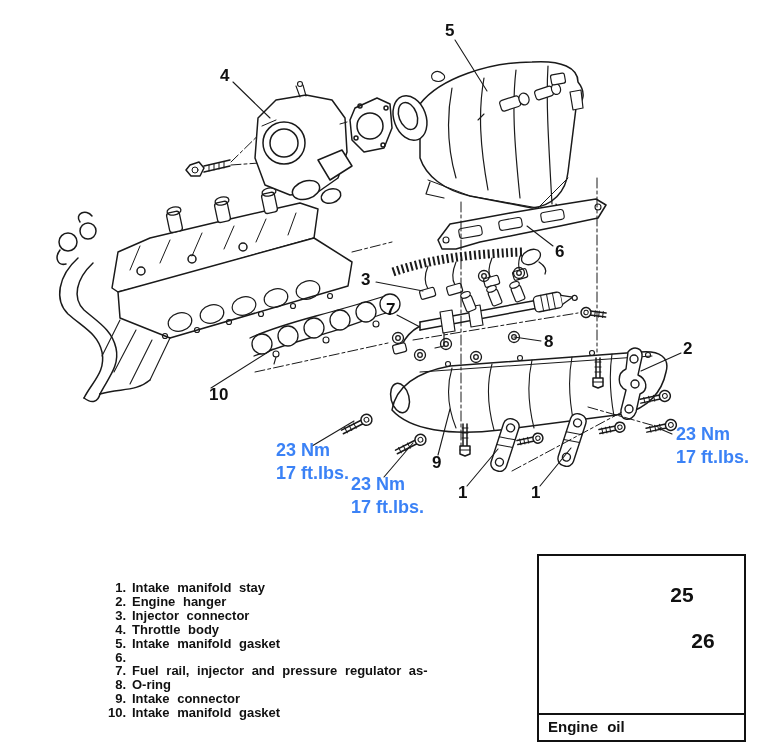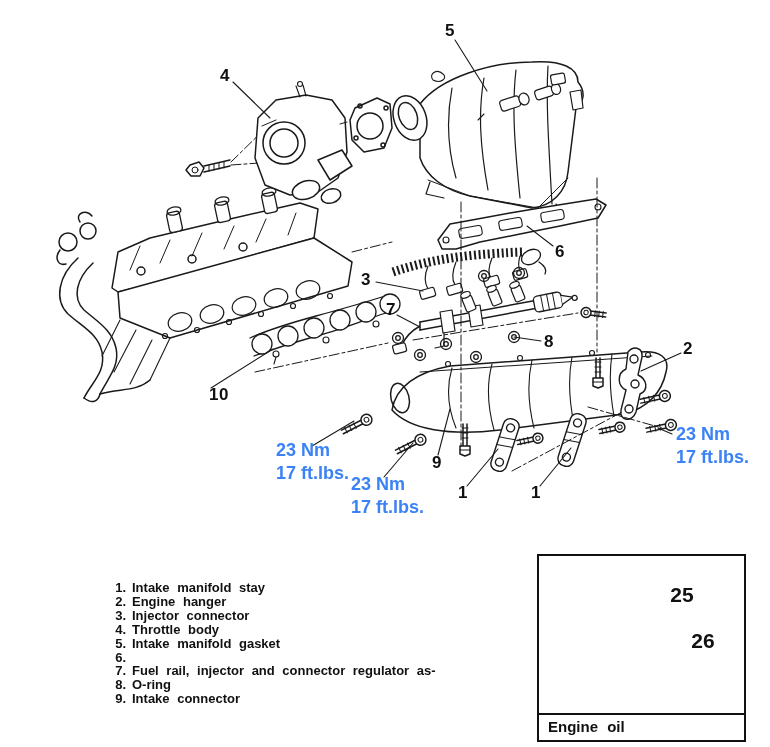--- a/index.html
+++ b/index.html
@@ -433,29 +433,33 @@
       </div>
     <div class="legend-row">
         <span class="legend-num">5.</span>
         <span class="legend-label">Intake manifold gasket</span>
       </div>
     <div class="legend-row">
         <span class="legend-num">6.</span>
       </div>
     <div class="legend-row">
         <span class="legend-num">7.</span>
-        <span class="legend-label">Fuel rail, injector and connector regulator as-</span>
+        <span class="legend-label">Fuel rail, injector and pressure regulator as-</span>
       </div>
     <div class="legend-row">
         <span class="legend-num">8.</span>
         <span class="legend-label">O-ring</span>
       </div>
     <div class="legend-row">
         <span class="legend-num">9.</span>
         <span class="legend-label">Intake connector</span>
+      </div>
+    <div class="legend-row">
+        <span class="legend-num">10.</span>
+        <span class="legend-label">Intake manifold gasket</span>
       </div>
   </div>
 
   <div class="inset-box">
     <div class="inset-caption">Engine oil</div>
   </div>
   <div class="inset-callout" style="left:682px;top:595px">25</div>
   <div class="inset-callout" style="left:703px;top:641px">26</div>
 
 </div>

